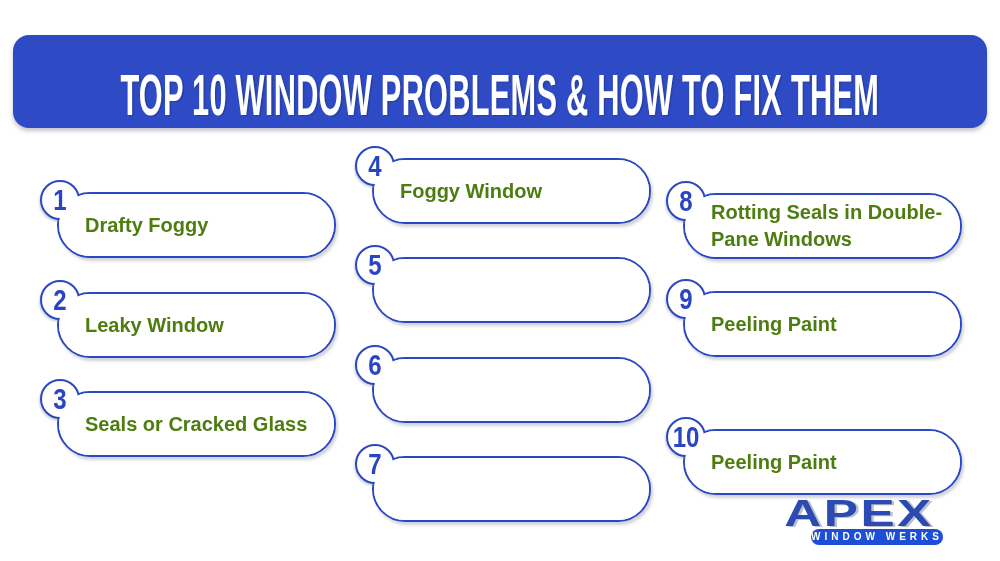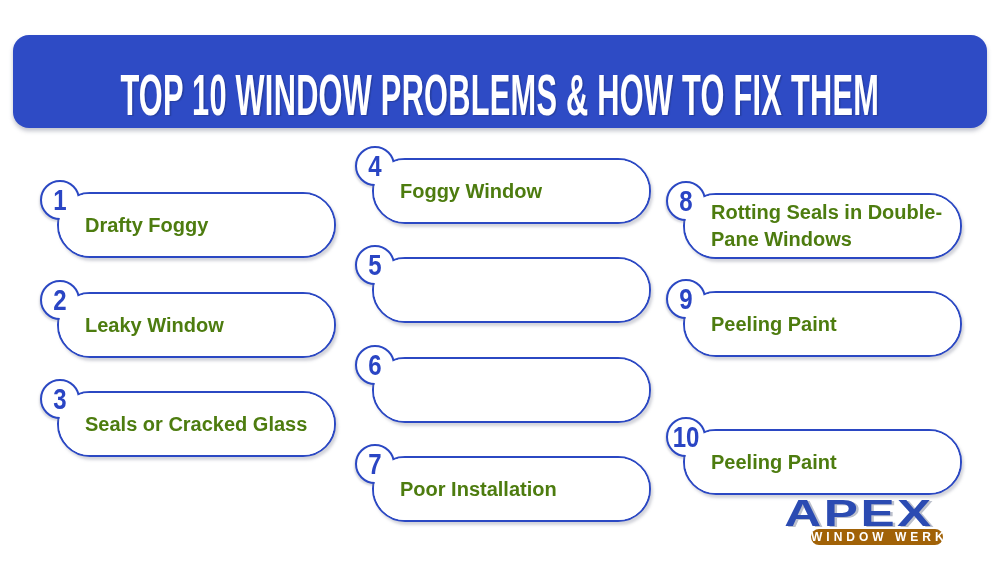--- a/index.html
+++ b/index.html
@@ -54,22 +54,22 @@
   
   .logo { position:absolute; left:775px; top:498px; width:168px; text-align:center; }
   .logo-brand {
     display:block; height:30px; line-height:30px;
     color:#2b4bb2; font-size:40px; font-weight:bold; letter-spacing:2px;
     transform:scale(1.28,0.9); transform-origin:center;
     text-shadow:2px 2px 0 #bcc0cc; white-space:nowrap;
   }
   .logo-tagline {
     margin-top:1px; height:16px; line-height:16px;
-    background:#a16207; border-radius:9px;
-    color:#ffffff; font-size:12px; font-weight:bold; letter-spacing:4px;
+    background:#1d4ed8; border-radius:9px;
+    color:#ffffff; font-size:10px; font-weight:bold; letter-spacing:4px;
     text-align:center; white-space:nowrap;margin-left:36px;
   }
 </style>
 </head>
 <body>
 
 <div class="canvas">
 
   <div class="header">
     <span class="header-title">TOP 10 WINDOW PROBLEMS &amp; HOW TO FIX THEM</span>
@@ -114,21 +114,20 @@
     <div class="pill"></div>
     <div class="circle"></div>
     <div class="mask"></div>
     <div class="num">6</div>
   </div>
   <div class="bubble" style="left:355px; top:444px;">
     <div class="pill"></div>
     <div class="circle"></div>
     <div class="mask"></div>
     <div class="num">7</div>
-    <div class="label">Poor Installation</div>
   </div>
 
   <div class="bubble" style="left:666px; top:181px;">
     <div class="pill"></div>
     <div class="circle"></div>
     <div class="mask"></div>
     <div class="num">8</div>
     <div class="label">Rotting Seals in Double-Pane Windows</div>
   </div>
   <div class="bubble" style="left:666px; top:279px;">

